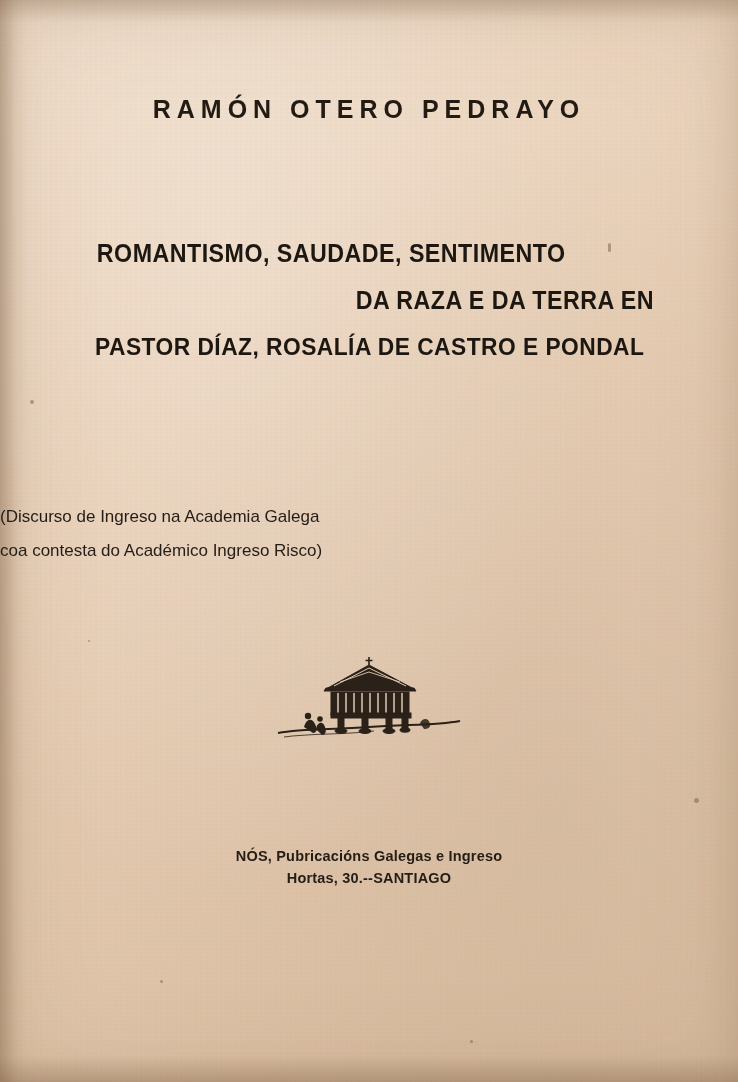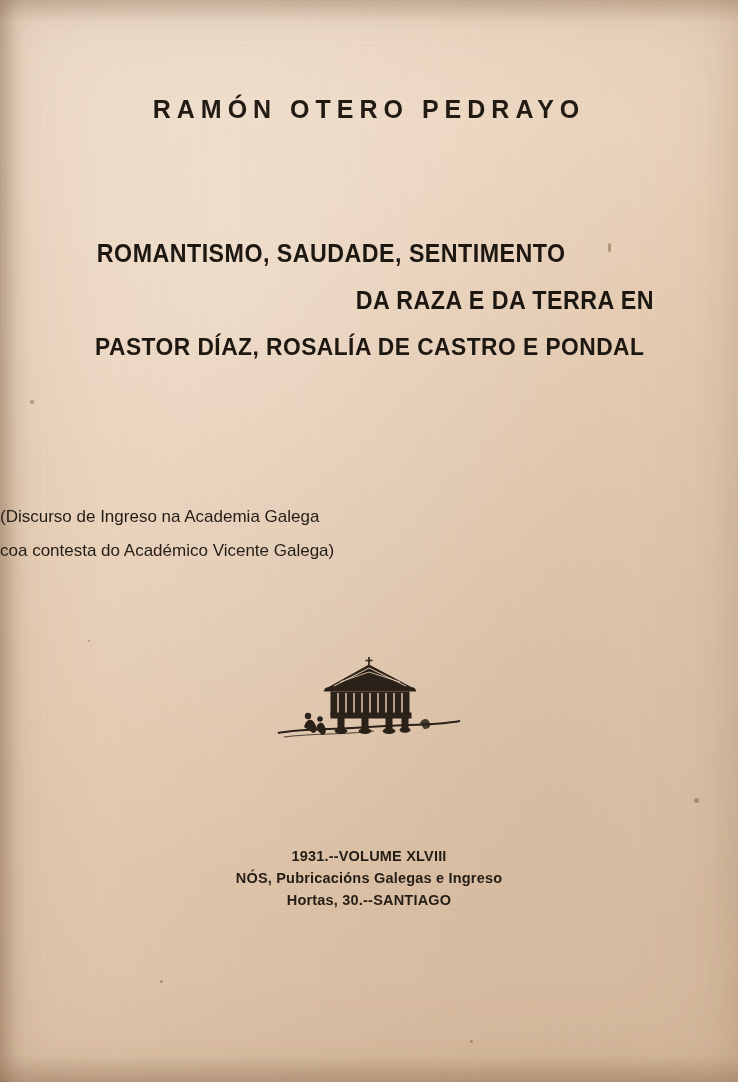--- a/index.html
+++ b/index.html
@@ -164,21 +164,21 @@
     <div class="author">RAMÓN OTERO PEDRAYO</div>
 
     <div class="title-block">
       <div class="title-line l1">ROMANTISMO, SAUDADE, SENTIMENTO</div>
       <div class="title-line l2">DA RAZA E DA TERRA EN</div>
       <div class="title-line l3">PASTOR DÍAZ, ROSALÍA DE CASTRO E PONDAL</div>
     </div>
 
     <div class="subtitle">
       <div>(Discurso de Ingreso na Academia Galega</div>
-      <div>coa contesta do Académico Vicente Galega)</div>
+      <div>coa contesta do Académico Ingreso Risco)</div>
     </div>
 
     <div class="emblem">
       <svg width="190" height="90" viewBox="0 0 190 90">
         <g fill="#2a2119" stroke="#2a2119">
 
           <path d="M4 78 C 30 73, 60 75, 95 72 C 130 69, 160 71, 186 66" stroke-width="2.2" fill="none"></path>
           <path d="M10 82 C 40 78, 70 80, 100 76" stroke-width="1.2" fill="none" opacity="0.8"></path>
 
           <path d="M52 34 L95 10 L140 34 Z" fill="#2a2119"></path>
@@ -218,19 +218,18 @@
           <circle cx="34" cy="61" r="3.2" fill="#2a2119" stroke="none"></circle>
           <path d="M42 74 c 1 -7, 7 -9, 9 -2 c 2 5, 0 8, -3 8 z" fill="#2a2119" stroke="none"></path>
           <circle cx="46" cy="64" r="2.8" fill="#2a2119" stroke="none"></circle>
 
           <path d="M146 68 c 3 -6, 9 -5, 10 1 c 1 4, -3 5, -6 5 z" fill="#2a2119" stroke="none" opacity="0.85"></path>
         </g>
       </svg>
     </div>
 
     <div class="imprint">
-      <div class="l1">1931.--VOLUME XLVIII</div>
       <div class="l2">NÓS, Pubricacións Galegas e Ingreso</div>
       <div class="l3">Hortas, 30.--SANTIAGO</div>
     </div>
 
   </div>
 </div>
 
 </body></html>

